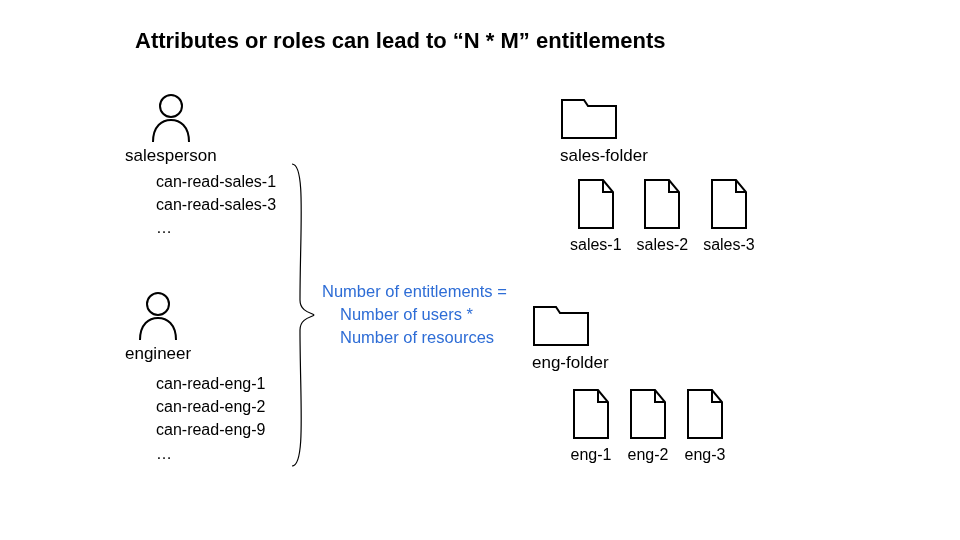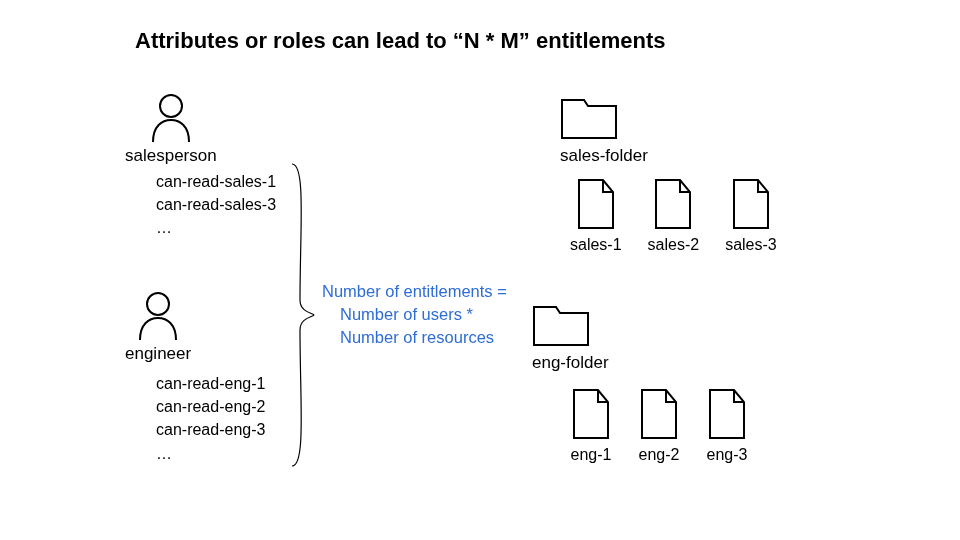--- a/index.html
+++ b/index.html
@@ -32,21 +32,21 @@
   }
   .folder-block {
     position: absolute;
     text-align: left;
   }
   .folder-block svg { display: block; }
   .folder-block .label { margin-top: 6px; font-size: 17px; }
   .file-row {
     position: absolute;
     display: flex;
-    gap: 26px;
+    gap: 15px;
   }
   .file-item { text-align: center; }
   .file-item svg { display: block; margin: 0 auto; }
   .file-item .label { margin-top: 6px; font-size: 16px; }
   .brace {
     position: absolute;
   }
   .formula {
     position: absolute;
     color: #2E6DD6;
@@ -80,21 +80,21 @@
     <svg width="46" height="50" viewBox="0 0 46 50">
       <circle cx="23" cy="14" r="11" fill="none" stroke="#000" stroke-width="2"></circle>
       <path d="M5 50 C5 34 14 28 23 28 C32 28 41 34 41 50" fill="none" stroke="#000" stroke-width="2"></path>
     </svg>
   </span>
   <div class="label">engineer</div>
 </div>
 <div class="perm-list" style="left:156px; top:372px;">
   <div>can-read-eng-1</div>
   <div>can-read-eng-2</div>
-  <div>can-read-eng-3</div>
+  <div>can-read-eng-9</div>
   <div>…</div>
 </div>
 
 <div class="brace" style="left:288px; top:160px;">
   <svg width="30" height="310" viewBox="0 0 30 310">
     <path d="M4 4 C18 4 12 70 12 140 C12 153 26 153 26 155 C26 157 12 157 12 170 C12 240 18 306 4 306" fill="none" stroke="#000" stroke-width="1.2"></path>
   </svg>
 </div>
 
 <div class="formula" style="left:322px; top:280px;">

